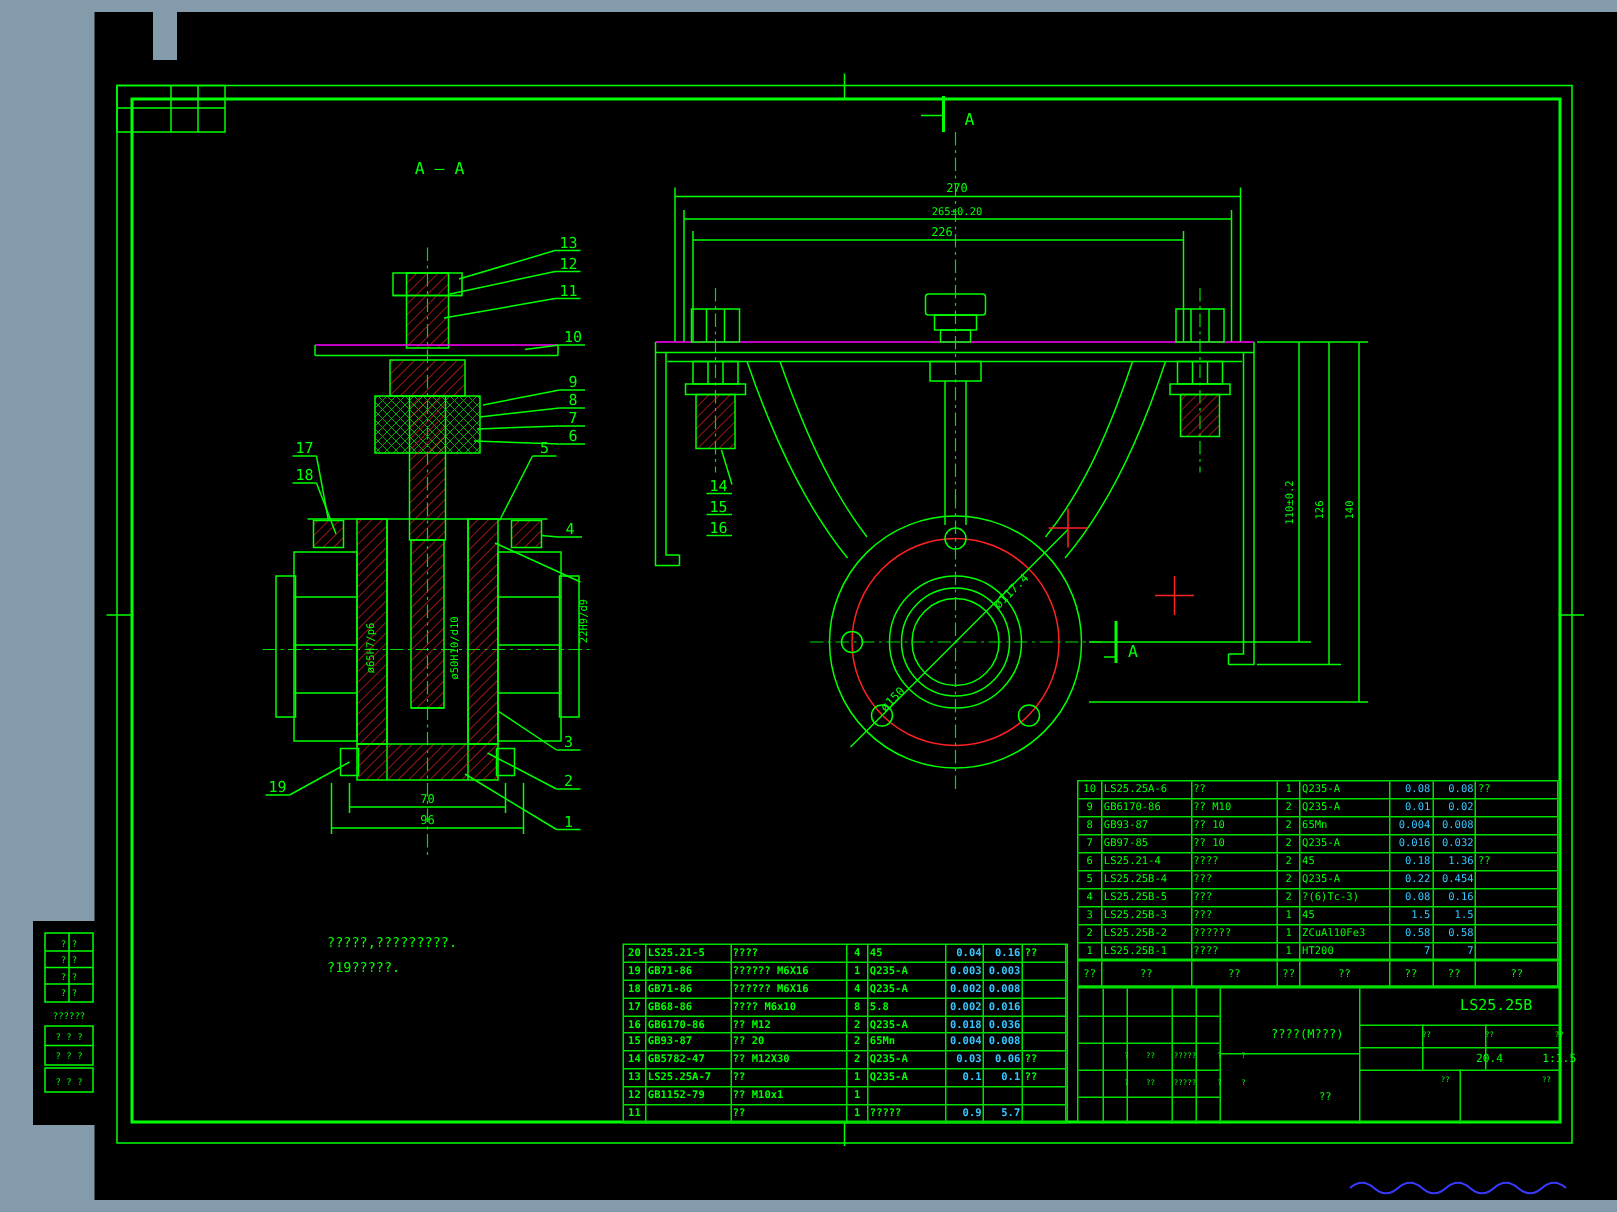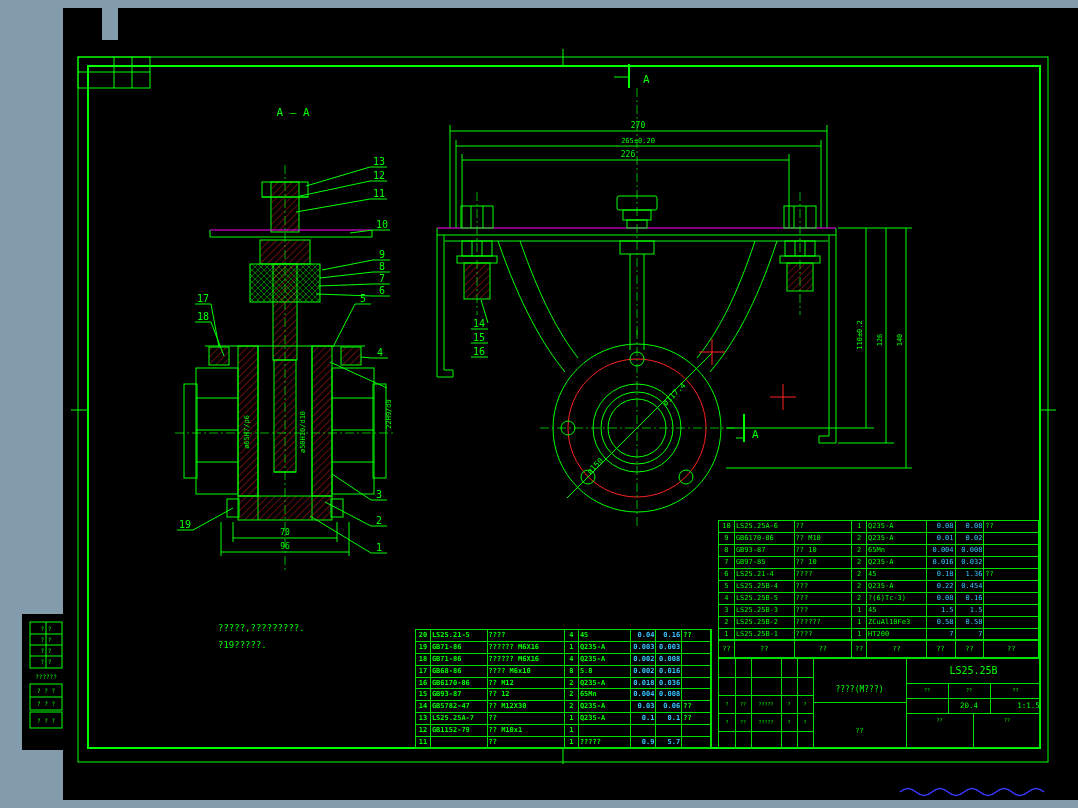--- a/index.html
+++ b/index.html
@@ -36,21 +36,21 @@
   .c5,.c6{color:#37c6ff;text-align:right}
   .bom-hdr .bom-row{height:17px;}
   .bom-hdr .c{line-height:16px;text-align:center;color:#00ff00;}
   
   #titleblock{position:absolute;left:718px;top:658px;width:322px;height:90px;
      border:1px solid #00e000;box-sizing:border-box;background:#000;}
   .hl,.vl{position:absolute;background:#00e000;}
   .hl{height:1px;}
   .vl{width:1px;}
   .tbt{position:absolute;color:#00ff00;text-align:center;overflow:hidden;white-space:nowrap;
-       font-family:"DejaVu Sans Mono",monospace;}
+       font-family:"DejaVu Sans Mono",monospace;padding-left:24px;}
 </style>
 </head>
 <body>
 
 <div id="canvas"></div>
 <div id="notch"></div>
 
 <svg width="1078" height="808" viewBox="0 0 1078 808">
   <defs>
     <pattern id="hatchRed" width="5" height="5" patternUnits="userSpaceOnUse" patternTransform="rotate(45)">
@@ -372,21 +372,21 @@
       <div class="c c3">2</div>
       <div class="c c4">Q235-A</div>
       <div class="c c5">0.018</div>
       <div class="c c6">0.036</div>
       <div class="c c7"></div>
     </div>
 
     <div class="bom-row">
       <div class="c c0">15</div>
       <div class="c c1">GB93-87</div>
-      <div class="c c2">?? 12</div>
+      <div class="c c2">?? 20</div>
       <div class="c c3">2</div>
       <div class="c c4">65Mn</div>
       <div class="c c5">0.004</div>
       <div class="c c6">0.008</div>
       <div class="c c7"></div>
     </div>
 
     <div class="bom-row">
       <div class="c c0">14</div>
       <div class="c c1">GB5782-47</div>
@@ -588,17 +588,17 @@
   <div class="tbt" style="left:187px;top:0;width:135px;height:24px;line-height:24px;font-size:10px;">LS25.25B</div>
   <div class="hl" style="left:187px;top:24px;width:135px;"></div>
   <div class="hl" style="left:187px;top:39px;width:135px;"></div>
   <div class="hl" style="left:187px;top:54px;width:135px;"></div>
   <div class="vl" style="left:229px;top:24px;height:30px;"></div>
   <div class="vl" style="left:271px;top:24px;height:30px;"></div>
   <div class="tbt" style="left:187px;top:24px;width:42px;height:15px;line-height:15px;font-size:5px;">??</div>
   <div class="tbt" style="left:229px;top:24px;width:42px;height:15px;line-height:15px;font-size:5px;">??</div>
   <div class="tbt" style="left:271px;top:24px;width:51px;height:15px;line-height:15px;font-size:5px;">??</div>
   <div class="tbt" style="left:229px;top:39px;width:42px;height:15px;line-height:15px;font-size:7.5px;">20.4</div>
-  <div class="tbt" style="left:284px;top:39px;width:51px;height:15px;line-height:15px;font-size:7.5px;">1:1.5</div>
+  <div class="tbt" style="left:271px;top:39px;width:51px;height:15px;line-height:15px;font-size:7.5px;">1:1.5</div>
   <div class="vl" style="left:254px;top:54px;height:36px;"></div>
   <div class="tbt" style="left:187px;top:56px;width:67px;height:10px;line-height:10px;font-size:5px;">??</div>
   <div class="tbt" style="left:254px;top:56px;width:68px;height:10px;line-height:10px;font-size:5px;">??</div>
 </div>
 
 </body></html>

